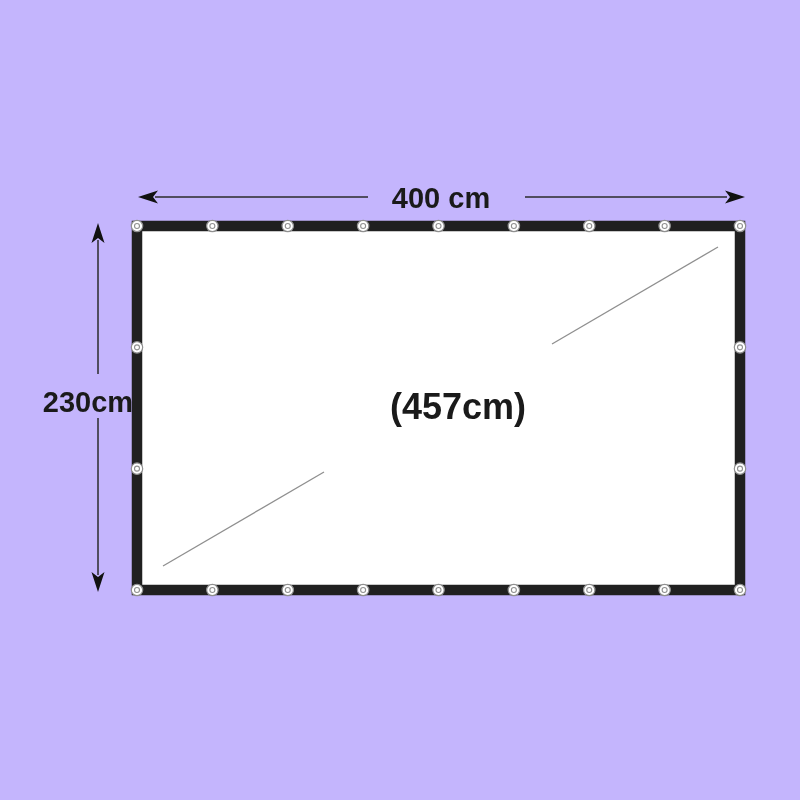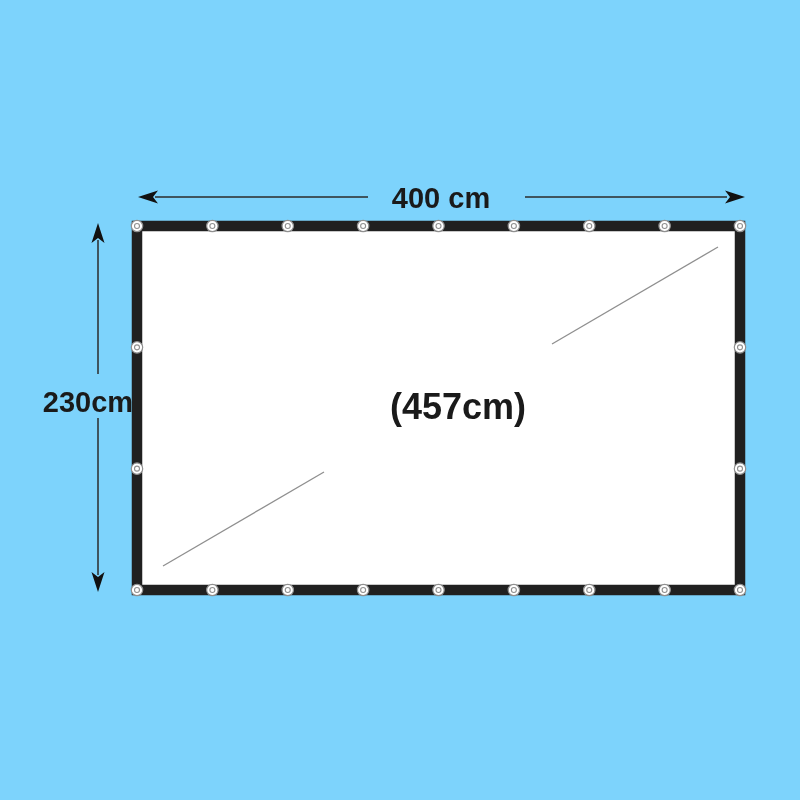--- a/index.html
+++ b/index.html
@@ -4,21 +4,21 @@
 <style>
   html, body {
     margin: 0;
     padding: 0;
     background: #ffffff;
   }
   .canvas {
     position: relative;
     width: 800px;
     height: 800px;
-    background: #7dd3fc;
+    background: #c4b5fd;
     overflow: hidden;
     font-family: "Liberation Sans", "DejaVu Sans", sans-serif;
   }
   svg text {
     font-family: "Liberation Sans", "DejaVu Sans", sans-serif;
     font-weight: 600;
   }
   .dim-label {
     font-size: 29px;
   }

